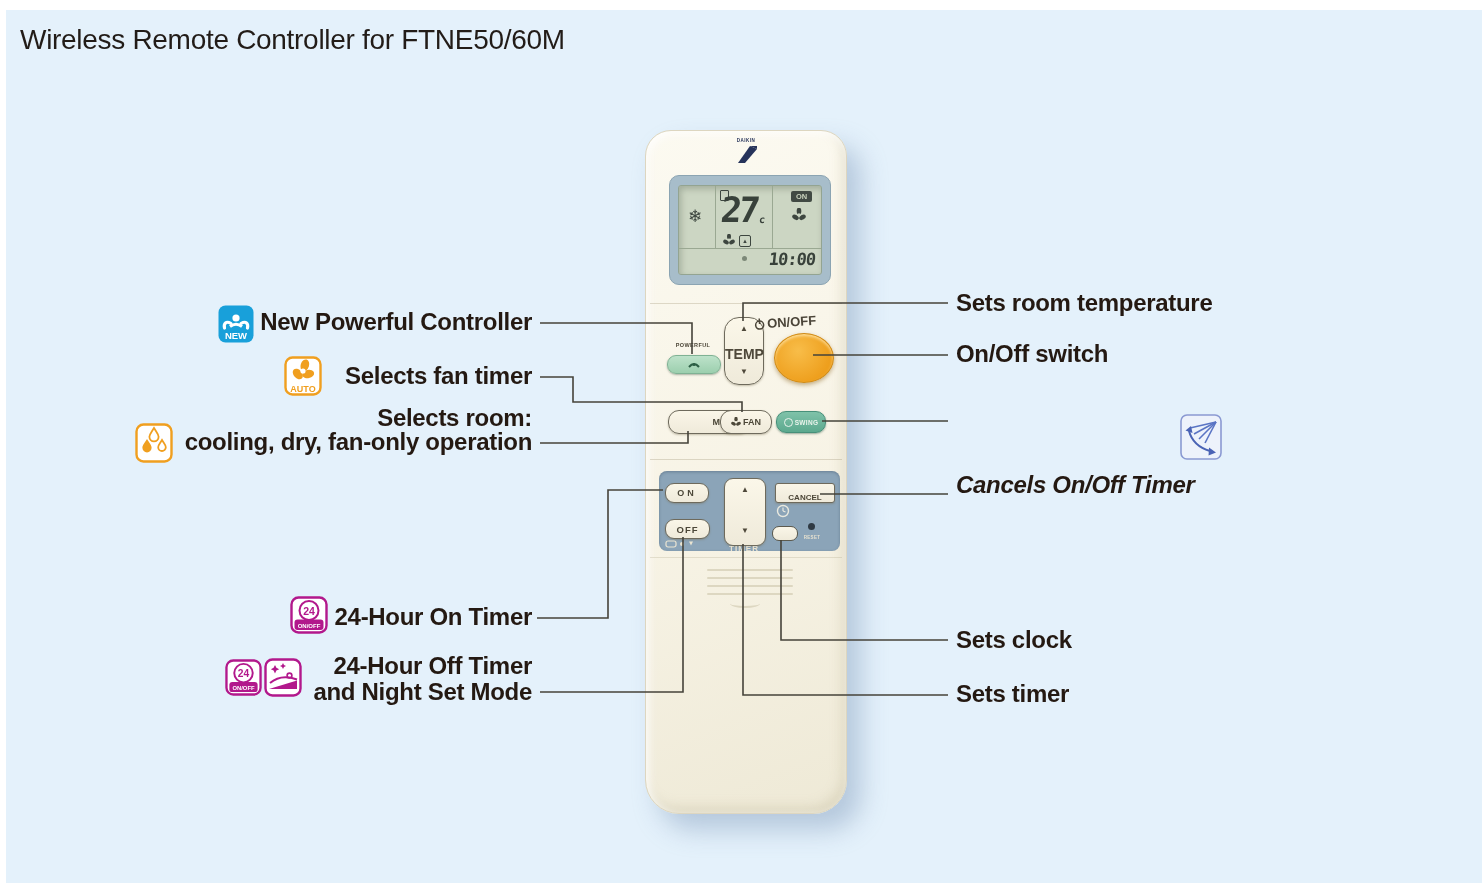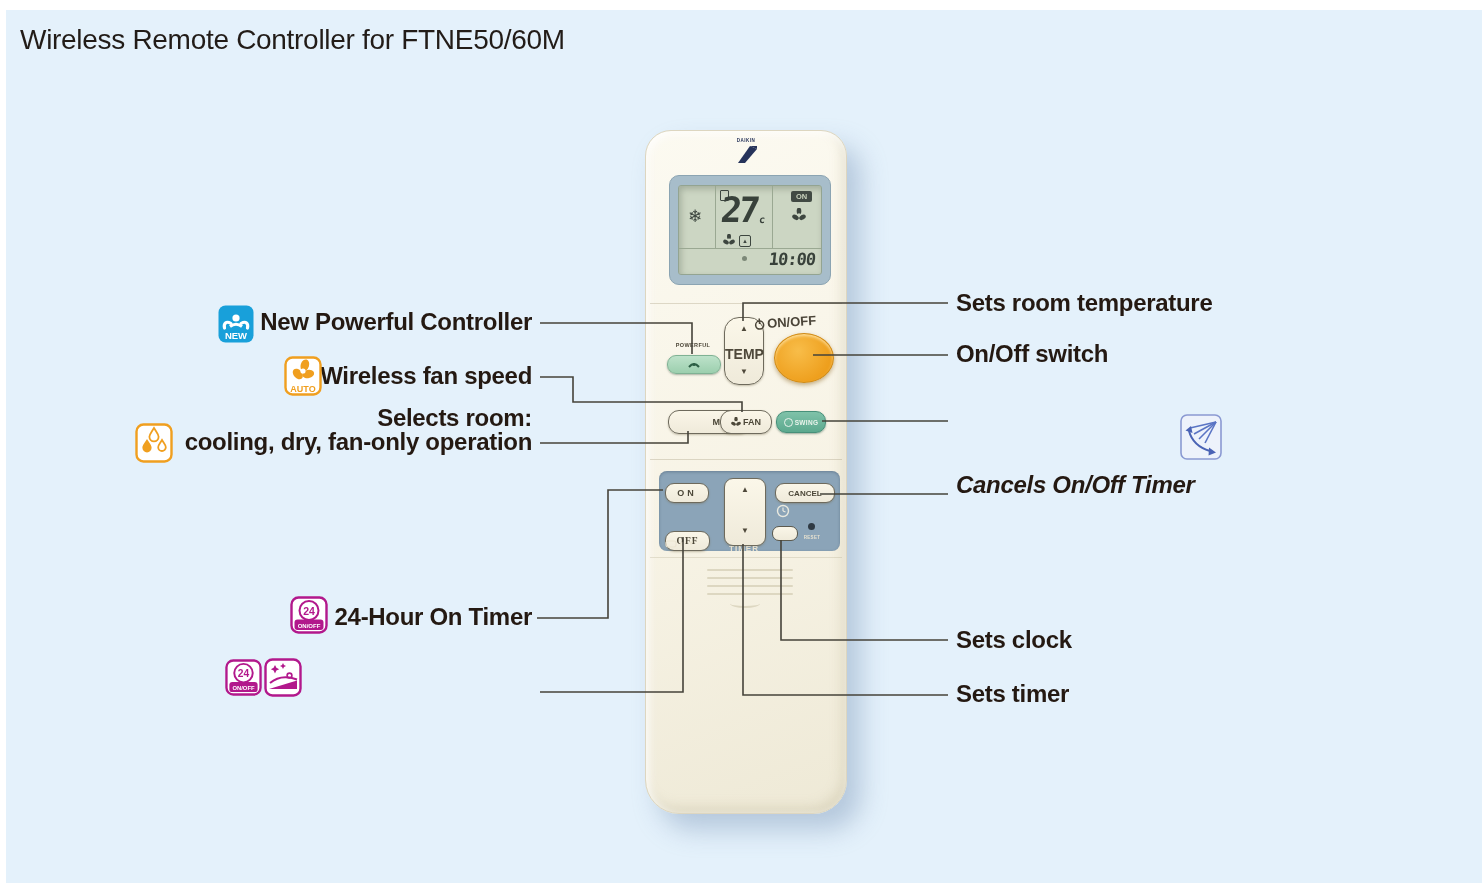--- a/index.html
+++ b/index.html
@@ -140,34 +140,34 @@
          background:linear-gradient(180deg,#7fc2a9,#5ca98e);border:1px solid #47907a;
          display:flex;align-items:center;justify-content:center;gap:2px;box-shadow:0 1px 2px rgba(60,100,80,.5);">
       <span style="width:7px;height:7px;border:1.2px solid #eaf4ec;border-radius:50%;"></span>
       <span style="font-size:6.5px;font-weight:bold;color:#eaf4ec;letter-spacing:.3px;">SWING</span>
     </div>
 
     <div class="timer-panel">
       <div class="pill" style="left:6px;top:12px;width:42px;height:18px;font-size:9px;letter-spacing:3px;border-radius:9px;">
         <span>ON</span>
       </div>
-      <div class="pill" style="left:6px;top:60px;width:43px;height:18px;font-size:9.5px;letter-spacing:1px;border-radius:9px;font-family:Liberation Serif, serif;">
+      <div class="pill" style="left:6px;top:48px;width:43px;height:18px;font-size:9.5px;letter-spacing:1px;border-radius:9px;">
         <span>OFF</span>
       </div>
       <svg class="abs" style="left:6px;top:69px;" width="34" height="8" viewBox="0 0 34 8">
         <rect x="1" y="1" width="10" height="6" rx="2" fill="none" stroke="#ebe5d2" stroke-width="1.2"></rect>
         <circle cx="17" cy="4" r="2" fill="#ebe5d2"></circle>
         <polygon points="24,1.5 28,1.5 26,5.5" fill="#ebe5d2"></polygon>
       </svg>
       <div class="rocker" style="left:65px;top:7px;width:40px;height:66px;border-radius:9px;">
         <div class="tri" style="top:7px;">▲</div>
         <div class="tri" style="top:48px;">▼</div>
       </div>
       <div class="panel-txt" style="left:65px;top:73px;width:40px;font-size:8px;letter-spacing:1px;">TIMER</div>
-      <div class="pill" style="left:116px;top:12px;width:58px;height:18px;font-size:8px;border-radius:9px;">
+      <div class="pill" style="left:116px;top:12px;width:58px;height:18px;font-size:8px;border-radius:3px;align-items:flex-end;">
         <span>CANCEL</span>
       </div>
       <svg class="abs" style="left:117px;top:33px;" width="14" height="14" viewBox="0 0 14 14">
         <circle cx="7" cy="7" r="5.5" fill="none" stroke="#e9e9df" stroke-width="1.4"></circle>
         <line x1="7" y1="7" x2="7" y2="3.5" stroke="#e9e9df" stroke-width="1.2"></line>
         <line x1="7" y1="7" x2="9.5" y2="8" stroke="#e9e9df" stroke-width="1.2"></line>
       </svg>
       <div class="abs" style="left:113px;top:55px;width:24px;height:13px;border-radius:7px;background:linear-gradient(180deg,#faf6e8,#efeada);border:1.2px solid #5c5a4e;"></div>
       <div class="abs" style="left:149px;top:52px;width:7px;height:7px;border-radius:50%;background:#2f3a44;"></div>
       <div class="panel-txt" style="left:138px;top:64px;width:30px;font-size:4.5px;letter-spacing:.3px;">RESET</div>
@@ -188,26 +188,30 @@
     <polyline points="540,692 683,692 683,537"></polyline>
     <polyline points="948,303 743,303 743,321"></polyline>
     <polyline points="948,355 813,355"></polyline>
     <polyline points="948,421 822,421"></polyline>
     <polyline points="948,494 820,494"></polyline>
     <polyline points="948,640 781,640 781,540"></polyline>
     <polyline points="948,695 743,695 743,544"></polyline>
   </svg>
 
   <div class="callout r-align" style="right:950px;top:309px;">New Powerful Controller</div>
-  <div class="callout r-align" style="right:950px;top:363px;">Wireless fan speed</div>
+  <div class="callout r-align" style="right:950px;top:363px;">Selects fan timer</div>
   <div class="callout r-align" style="right:950px;top:406px;line-height:23.5px;">
     <div>Selects room:</div>
     <div>cooling, dry, fan-only operation</div>
   </div>
   <div class="callout r-align" style="right:950px;top:604px;">24-Hour On Timer</div>
+  <div class="callout r-align" style="right:950px;top:653px;">
+    <div>24-Hour Off Timer</div>
+    <div>and Night Set Mode</div>
+  </div>
 
   <svg class="icon-box" style="left:218px;top:305px;" width="36" height="38" viewBox="0 0 36 38">
     <rect x="0.5" y="0.5" width="35" height="37" rx="7" fill="#18a0da"></rect>
     <circle cx="18" cy="13" r="3.6" fill="#fff"></circle>
     <path d="M13 18.5 C8 15.5 5.5 18.5 6.5 23" stroke="#fff" stroke-width="3.2" fill="none" stroke-linecap="round"></path>
     <path d="M23 18.5 C28 15.5 30.5 18.5 29.5 23" stroke="#fff" stroke-width="3.2" fill="none" stroke-linecap="round"></path>
     <path d="M12 21.5 Q18 17 24 21.5" stroke="#fff" stroke-width="3" fill="none"></path>
     <text x="18" y="34" font-size="9.5" font-weight="bold" fill="#ffffff" text-anchor="middle" font-family="Liberation Sans, sans-serif">NEW</text>
   </svg>
 

